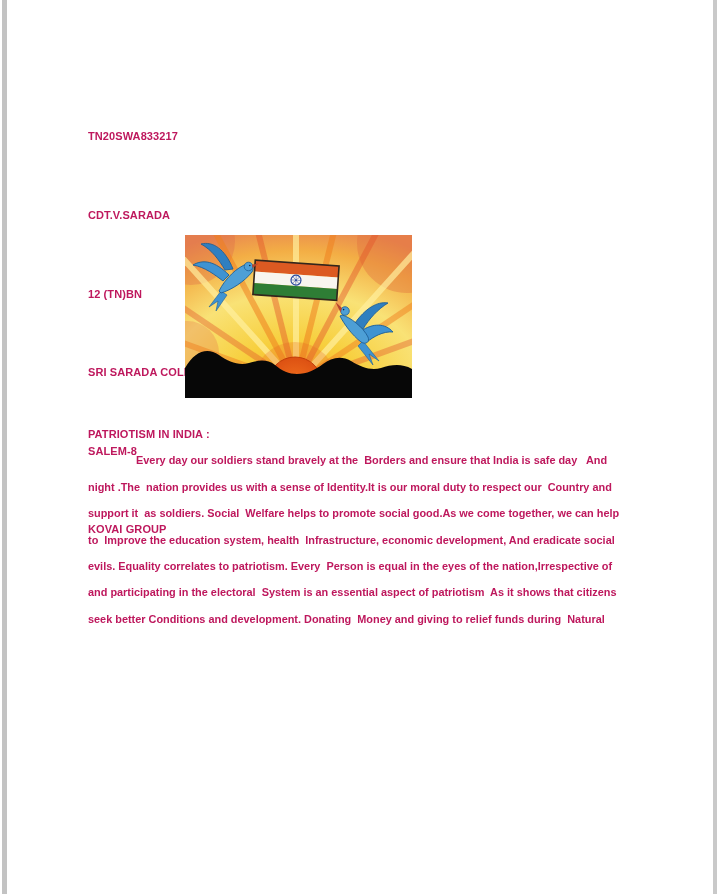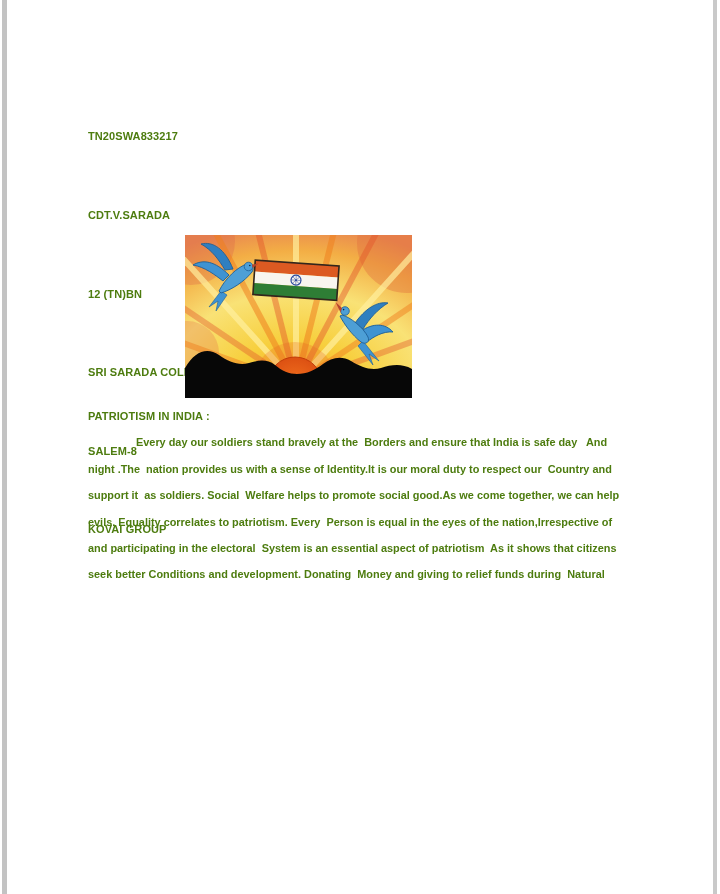--- a/index.html
+++ b/index.html
@@ -4,21 +4,21 @@
 <style>
   * { margin:0; padding:0; box-sizing:border-box; }
   html,body { background:#ffffff; }
   .screen{
     position:relative;
     width:720px; height:894px;
     background:#ffffff;
     overflow:hidden;
     font-family:"Liberation Sans", sans-serif;
     font-weight:700;
-    color:#4d7c0f;
+    color:#be185d;
   }
   .edge{
     position:absolute; top:0; bottom:0; width:5px;
     background:#c3c3c3;
   }
   .edge.left{ left:2px; }
   .edge.right{ left:713px; width:4px; background:#c9c9c9; }
 
   .header-block{
     position:absolute; left:88px; top:71px;
@@ -26,21 +26,21 @@
     white-space:pre;
   }
 
   .artwork{
     position:absolute; left:185px; top:235px;
     width:227px; height:163px;
   }
   .artwork svg{ display:block; width:100%; height:100%; }
 
   .essay{
-    position:absolute; left:88px; top:403px;
+    position:absolute; left:88px; top:421px;
     width:600px;
     font-size:10.9px; line-height:26.4px;
   }
   .essay-title{ font-size:11px; letter-spacing:0.1px; white-space:pre; }
   .pline{ white-space:pre-wrap; }
   .pline.first{ text-indent:48px; }
 </style>
 </head>
 <body>
 
@@ -137,18 +137,19 @@
       <path d="M0,163 L0,133 C10,116 22,112 34,120 C44,127 54,131 64,128 C74,125 82,124 90,130 C97,136 104,139 112,139 C122,139 130,135 138,129 C146,123 156,120 166,126 C176,132 186,136 196,133 C206,130 216,128 227,134 L227,163 Z" fill="#070707"></path>
       <rect y="141" width="227" height="22" fill="#070707"></rect>
     </svg>
   </div>
 
   <div class="essay">
     <div class="essay-title">PATRIOTISM IN INDIA :</div>
     <div class="pline first">Every day our soldiers stand bravely at the  Borders and ensure that India is safe day   And</div>
     <div class="pline">night .The  nation provides us with a sense of Identity.It is our moral duty to respect our  Country and</div>
     <div class="pline">support it  as soldiers. Social  Welfare helps to promote social good.As we come together, we can help</div>
+    <div class="pline">to  Improve the education system, health  Infrastructure, economic development, And eradicate social</div>
     <div class="pline">evils. Equality correlates to patriotism. Every  Person is equal in the eyes of the nation,Irrespective of</div>
     <div class="pline">and participating in the electoral  System is an essential aspect of patriotism  As it shows that citizens</div>
     <div class="pline">seek better Conditions and development. Donating  Money and giving to relief funds during  Natural</div>
   </div>
 
 </div>
 
 </body></html>

